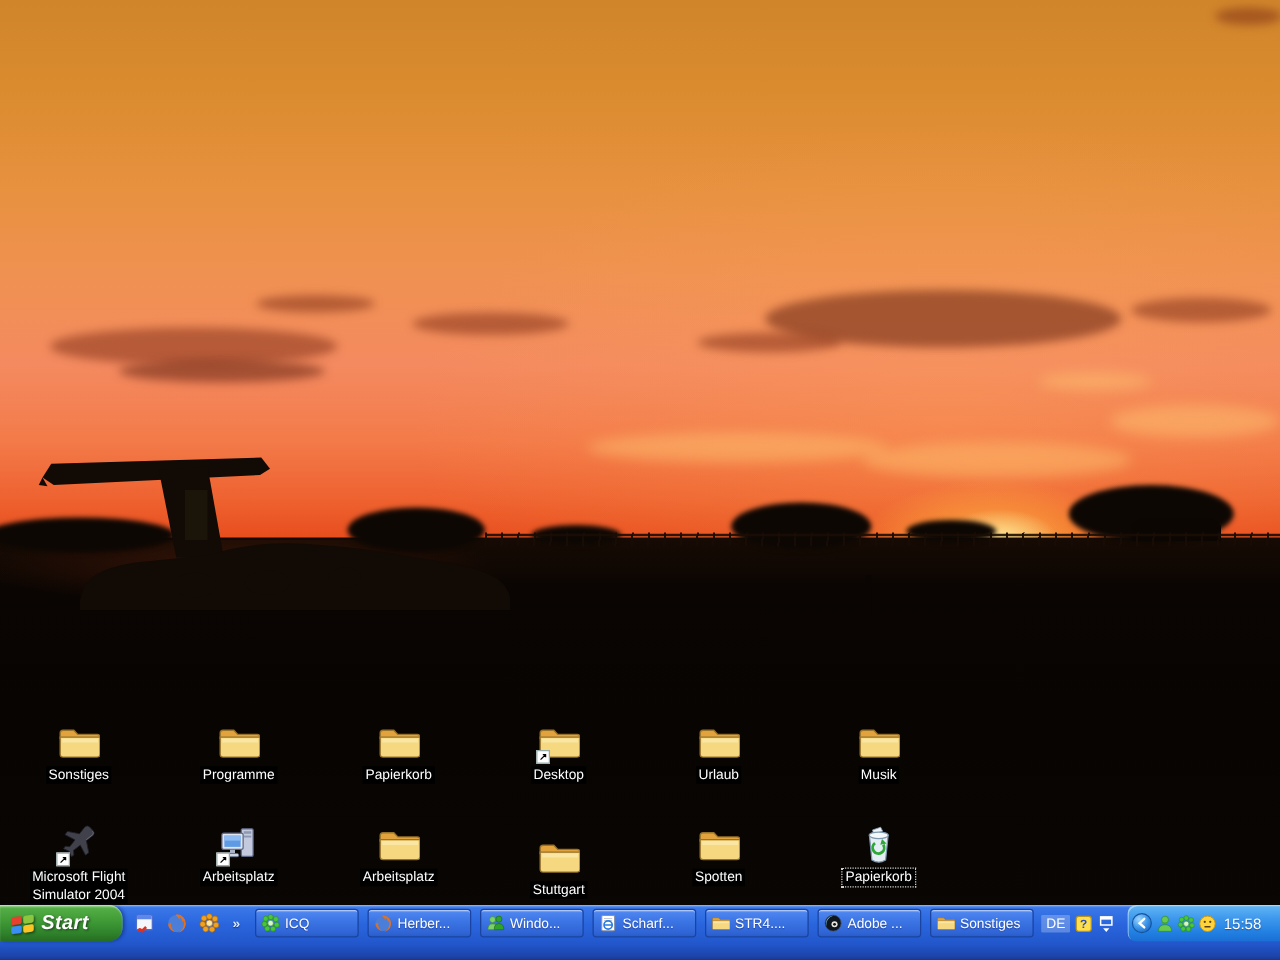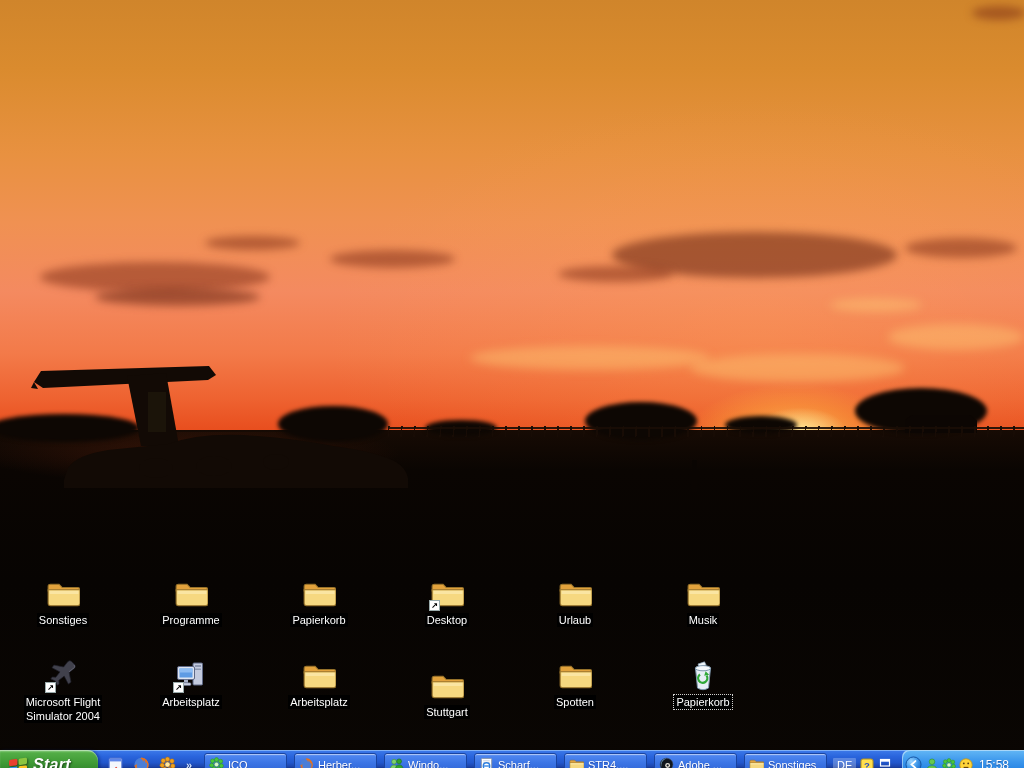--- a/index.html
+++ b/index.html
@@ -38,21 +38,21 @@
   .dicon{position:absolute;width:96px;text-align:center;cursor:default;}
   .dicon .art{position:relative;width:40px;height:34px;margin:0 auto;display:flex;align-items:flex-end;justify-content:center;}
   .dicon .art svg{width:34px;height:32px;display:block;}
   .scut{position:absolute;left:2px;bottom:-1px;width:11px;height:11px;background:#fff;
         border:1px solid #9aa;box-sizing:border-box;font-size:8px;line-height:9px;font-weight:bold;color:#000;}
   .dlabel{display:inline-block;margin-top:3px;padding:0 2px;background:#000;color:#fff;
           font-size:11px;line-height:14px;white-space:pre-line;}
   .dlabel.sel{outline:1px dotted #cfcfcf;}
 
   
-  .taskbar{position:absolute;left:0;bottom:0;width:1024px;height:18px;
+  .taskbar{position:absolute;left:0;bottom:0;width:1024px;height:44px;
     background:linear-gradient(180deg,#5e90ee 0%, #3a77e8 6%, #2a65dd 35%, #2257cc 70%, #1c43a8 94%, #15388f 100%);}
   .taskbar::before{content:"";position:absolute;top:0;left:0;width:100%;height:1px;background:#7fb0f6;}
 
   .startbtn{position:absolute;left:0;top:0;height:29px;width:98px;border:none;cursor:pointer;
     border-radius:0 11px 11px 0;display:flex;align-items:center;gap:5px;padding:0 10px 0 8px;box-sizing:border-box;
     background:linear-gradient(180deg,#8ed184 0%, #53ad46 10%, #3f9a35 45%, #2f822b 78%, #277023 96%);
     box-shadow:inset 0 1px 1px rgba(255,255,255,.45), 2px 0 3px rgba(0,20,80,.4);}
   .startbtn svg{width:20px;height:18px;overflow:visible;filter:drop-shadow(1px 1px 1px rgba(0,0,0,.5));}
   .startlabel{color:#fff;font-size:16px;font-weight:bold;font-style:italic;
     text-shadow:1px 1px 2px rgba(0,0,0,.55);letter-spacing:.3px;}

